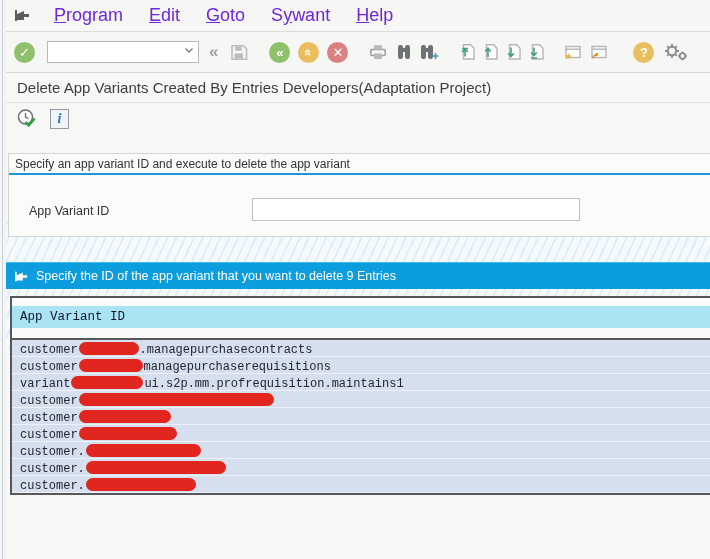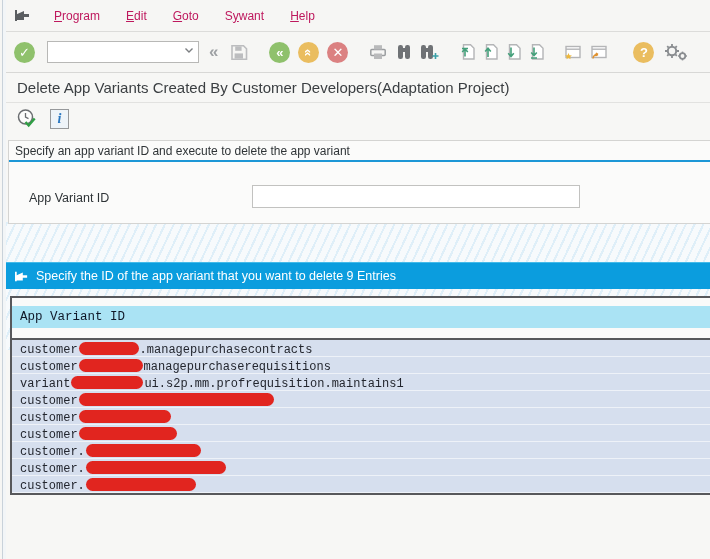--- a/index.html
+++ b/index.html
@@ -2,21 +2,21 @@
 <html><head>
 <meta charset="utf-8">
 <style>
   html,body{margin:0;padding:0;background:#e9e9e7;}
   .screen{position:relative;width:710px;height:559px;background:#f6f6f4;overflow:hidden;
     font-family:"Liberation Sans","DejaVu Sans",sans-serif;color:#32363a;}
   .left-edge{position:absolute;left:2px;top:0;bottom:0;width:3px;border-left:1px solid #c9d2da;border-right:1px solid #e4eaef;background:#f2f5f7;}
   
   .menubar{position:absolute;left:6px;right:0;top:0;height:31px;display:flex;align-items:center;
     background:#f6f6f4;border-bottom:1px solid #dcdcda;}
-  .menu-item{font-size:12px;color:#be185d;padding:0 13px;cursor:default;}
+  .menu-item{font-size:18px;color:#6d28d9;padding:0 13px;cursor:default;}
   .menu-item .key{text-decoration:underline;}
   .mico{margin-left:8px;display:inline-flex;}
   
   .toolbar{position:absolute;left:6px;right:0;top:32px;height:40px;display:flex;align-items:center;
     background:#f6f6f4;border-bottom:1px solid #d8d8d6;}
   .cbtn{width:21px;height:21px;border-radius:50%;color:#fff;font-size:13px;font-weight:bold;
     display:inline-flex;align-items:center;justify-content:center;line-height:21px;}
   .green{background:#8fc16c;} .amber{background:#eabd5f;} .redb{background:#db8181;}
   .cmd-wrap{position:relative;margin-left:12px;}
   .cmd{width:128px;height:20px;border:1px solid #b8b8b6;background:#fff;font-size:12px;padding:0 18px 0 4px;}
@@ -32,21 +32,21 @@
   .apptb{position:absolute;left:6px;right:0;top:103px;height:31px;display:flex;align-items:center;
     border-bottom:1px solid #e0e0de;background:#f7f7f5;}
   .info-btn{width:17px;height:18px;border:1px solid #97999b;background:#eef4f9;margin-left:12px;
     display:inline-flex;align-items:center;justify-content:center;
     font-family:"Liberation Serif","DejaVu Serif",serif;font-style:italic;font-weight:bold;
     font-size:14px;color:#2a77c0;}
   
   .content{position:absolute;left:6px;right:0;top:134px;bottom:0;background:#f7f7f5;}
   .hatch{position:absolute;left:0;right:0;top:88px;height:128px;background:#f7fafc;
     background-image:repeating-linear-gradient(115deg,rgba(137,199,235,.22) 0 2px,transparent 2px 8px);}
-  .groupbox{position:absolute;left:2px;right:0;top:6px;height:82px;background:#fbfbfa;
+  .groupbox{position:absolute;left:2px;right:0;top:19px;height:82px;background:#fbfbfa;
     border:1px solid #d4d4d2;border-right:none;}
   .gb-head{font-size:12px;color:#2f3437;padding:3px 0 2px 6px;}
   .gb-line{height:2px;background:#1d97d6;}
   .gb-label{position:absolute;left:20px;top:50px;font-size:12.5px;color:#2f3437;}
   .gb-input{position:absolute;left:243px;top:44px;width:318px;height:21px;border:1px solid #c2c2c0;background:#fff;font-size:12px;padding:0 4px;}
   
   .bluebar{position:absolute;left:0;right:0;top:128px;height:26px;background:#0b9dde;display:flex;align-items:center;border-top:1px solid #43bae9;}
   .bluebar-text{color:#fff;font-size:12.5px;margin-left:7px;}
   .table{position:absolute;left:4px;top:162px;width:712px;background:#fafaf9;border:2px solid #57585b;}
   .th-gap-top{height:8px;}
@@ -190,21 +190,21 @@
           <line x1="18.5" y1="8.6" x2="18.5" y2="10"></line>
             <line x1="18.5" y1="16" x2="18.5" y2="17.4"></line>
           <line x1="14.1" y1="13" x2="15.5" y2="13"></line>
             <line x1="21.5" y1="13" x2="22.9" y2="13"></line>
         </g>
       </svg>
     </span>
   </div>
 
   <div class="titlebar">
-    <span class="title">Delete App Variants Created By Customer Developers(Adaptation Project)</span>
+    <span class="title">Delete App Variants Created By Entries Developers(Adaptation Project)</span>
   </div>
 
   <div class="apptb">
     <span class="tico" style="margin-left:10px;">
       <svg width="22" height="21" viewBox="0 0 22 21">
         <circle cx="9.5" cy="9" r="7" fill="#fdfdfc" stroke="#6b6e71" stroke-width="1.5"></circle>
         <path d="M9.5 5 v4.2 l3 1.4" fill="none" stroke="#6b6e71" stroke-width="1.3"></path>
         <path d="M9.5 14 l3.2 3.5 6 -7" fill="none" stroke="#2f9e44" stroke-width="2.4"></path>
       </svg>
     </span>

